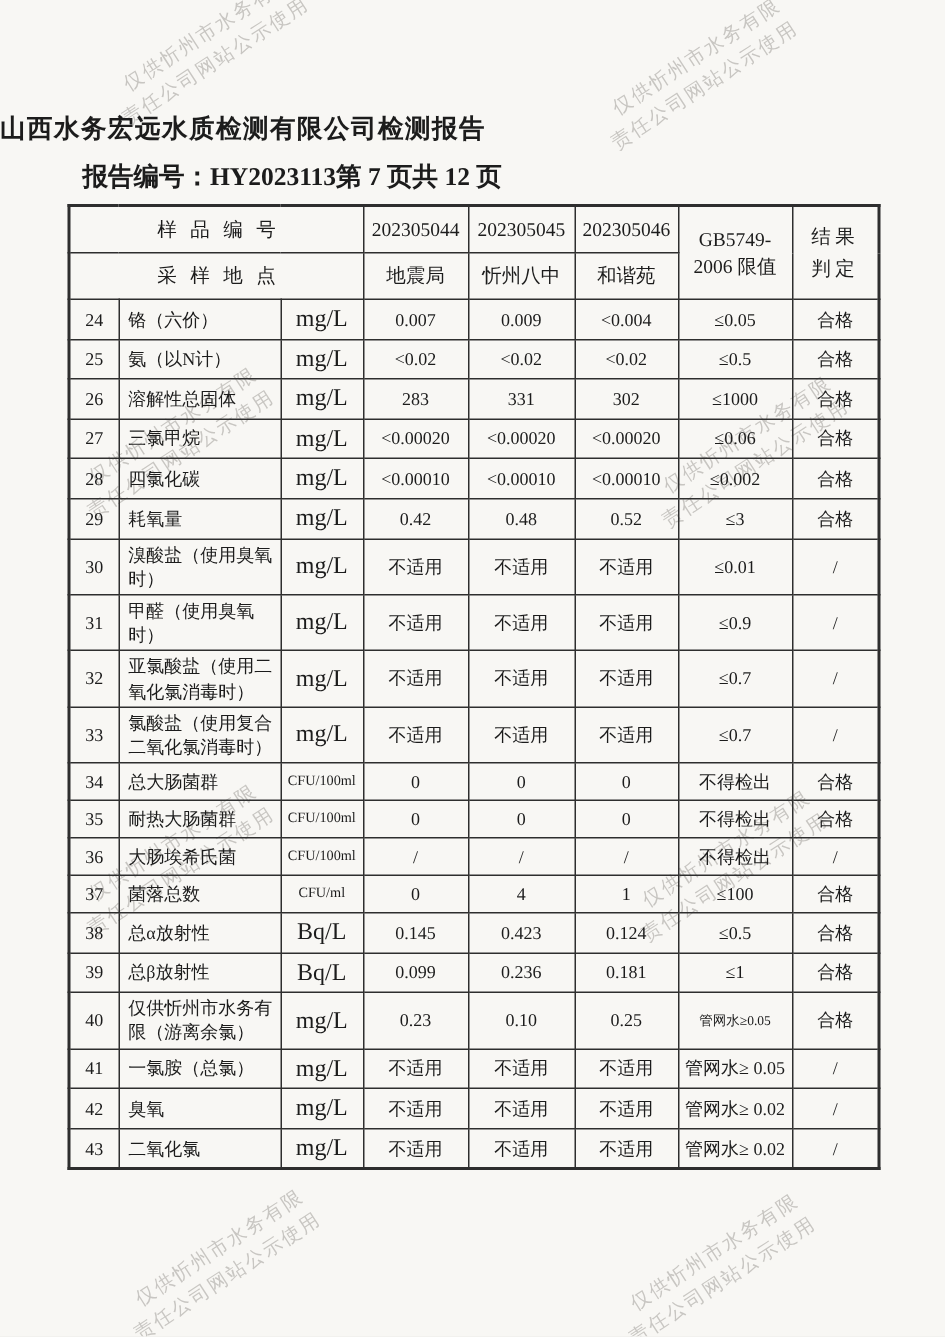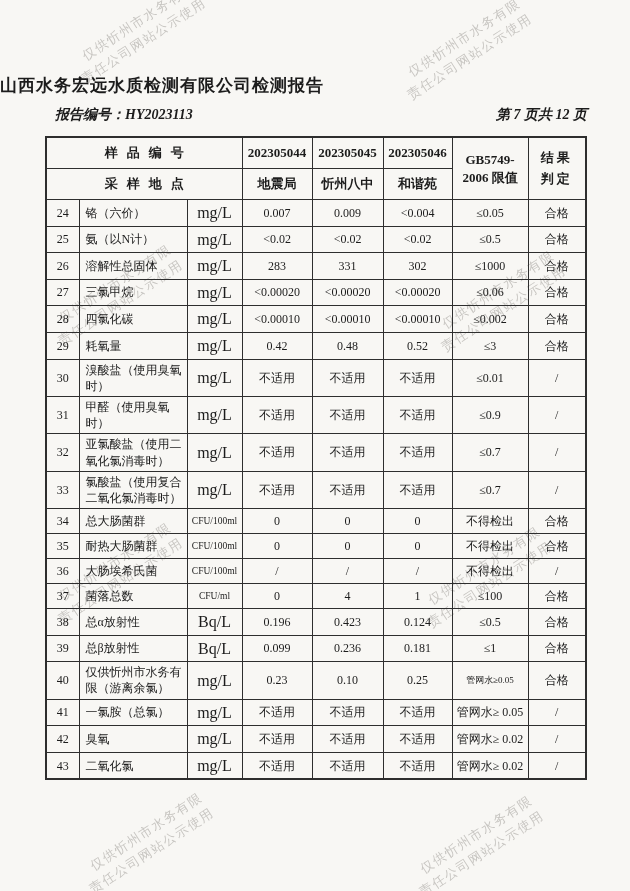--- a/index.html
+++ b/index.html
@@ -11,29 +11,29 @@
       letter-spacing:1.5px;white-space:nowrap;pointer-events:none;}
   .wm .l2{display:block;margin-left:-13px;}
   .wm1{left:78px;top:10px;}  .wm2{left:404px;top:26px;}
   .wm3{left:55px;top:272px;} .wm4{left:438px;top:278px;}
   .wm5{left:55px;top:550px;} .wm6{left:424px;top:554px;}
   .wm7{left:86px;top:820px;} .wm8{left:416px;top:823px;}
 
   .title{position:absolute;top:74px;left:0;right:0;
          font-size:17px;font-weight:bold;letter-spacing:1px;}
   .meta{position:absolute;top:106px;left:55px;width:532px;display:flex;
-        justify-content:space-between;font-size:14px;font-weight:bold;font-style:italic;}
+        font-size:17px;font-weight:bold;}
 
   table.report{position:absolute;left:45px;top:136px;width:540px;
         border-collapse:collapse;table-layout:fixed;
         border:2px solid #2e2e2e;}
   .report th,.report td{border:1px solid #2e2e2e;font-weight:normal;
         text-align:center;vertical-align:middle;padding:2px 3px;
         font-size:12px;line-height:1.35;overflow:hidden;}
-  .report thead th{height:26px;font-size:13px;font-weight:bold;}
+  .report thead th{height:26px;font-size:13px;}
   .report thead .lbl{letter-spacing:9px;text-indent:9px;}
   .report thead .two-line{letter-spacing:3px;line-height:1.6;margin-top:32px;}
   .report tbody tr{height:25px;}
   .report td.name{text-align:left;padding-left:6px;}
   .report td.unit{font-size:16px;}
   .report td.unit.small{font-size:9.5px;letter-spacing:0;font-family:Liberation Serif, serif;}
   .report td.limit.compact{font-size:9px;white-space:nowrap;letter-spacing:0;padding:2px 11px;}
 </style>
 </head>
 <body>
@@ -227,21 +227,21 @@
       <td>0</td>
       <td>4</td>
       <td>1</td>
       <td class="limit">≤100</td>
       <td>合格</td>
     </tr>
         <tr>
       <td>38</td>
       <td class="name">总α放射性</td>
       <td class="unit">Bq/L</td>
-      <td>0.196</td>
+      <td>0.145</td>
       <td>0.423</td>
       <td>0.124</td>
       <td class="limit">≤0.5</td>
       <td>合格</td>
     </tr>
         <tr>
       <td>39</td>
       <td class="name">总β放射性</td>
       <td class="unit">Bq/L</td>
       <td>0.099</td>

